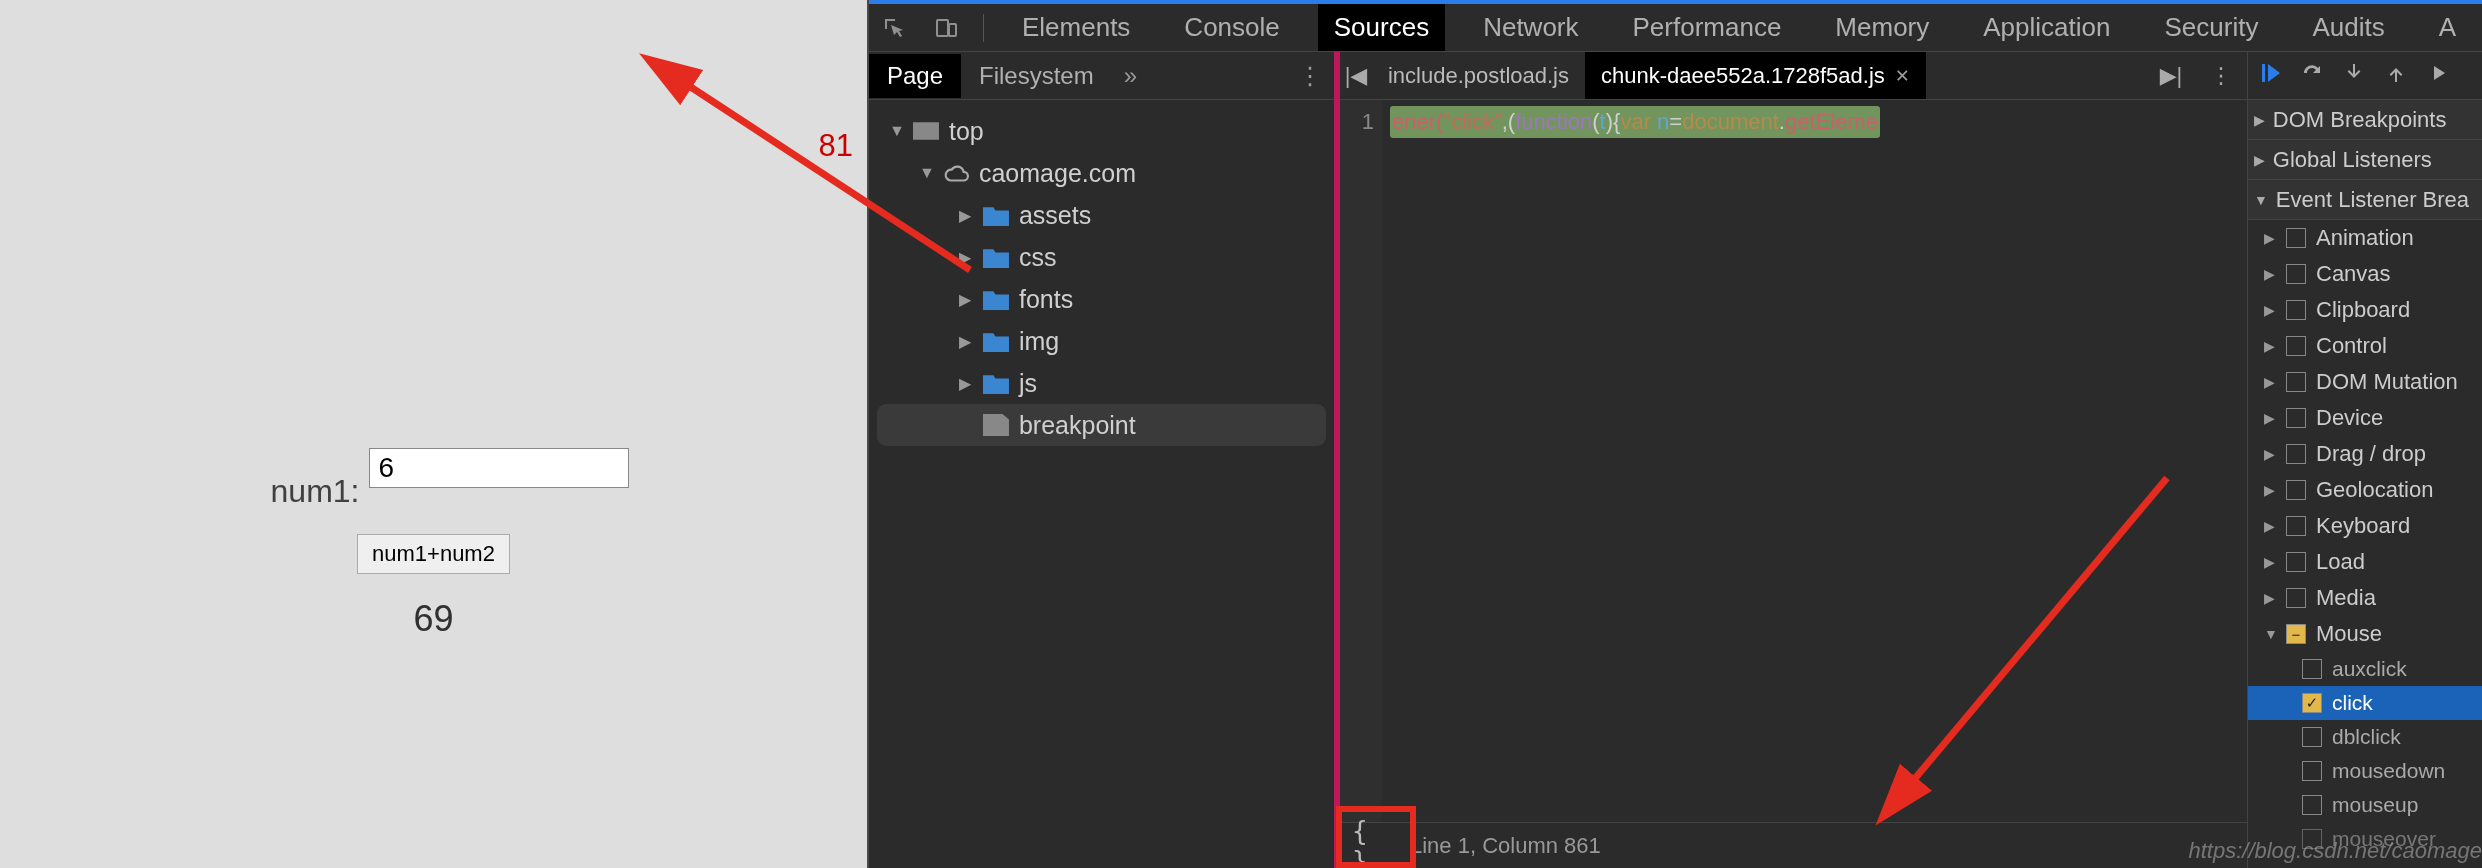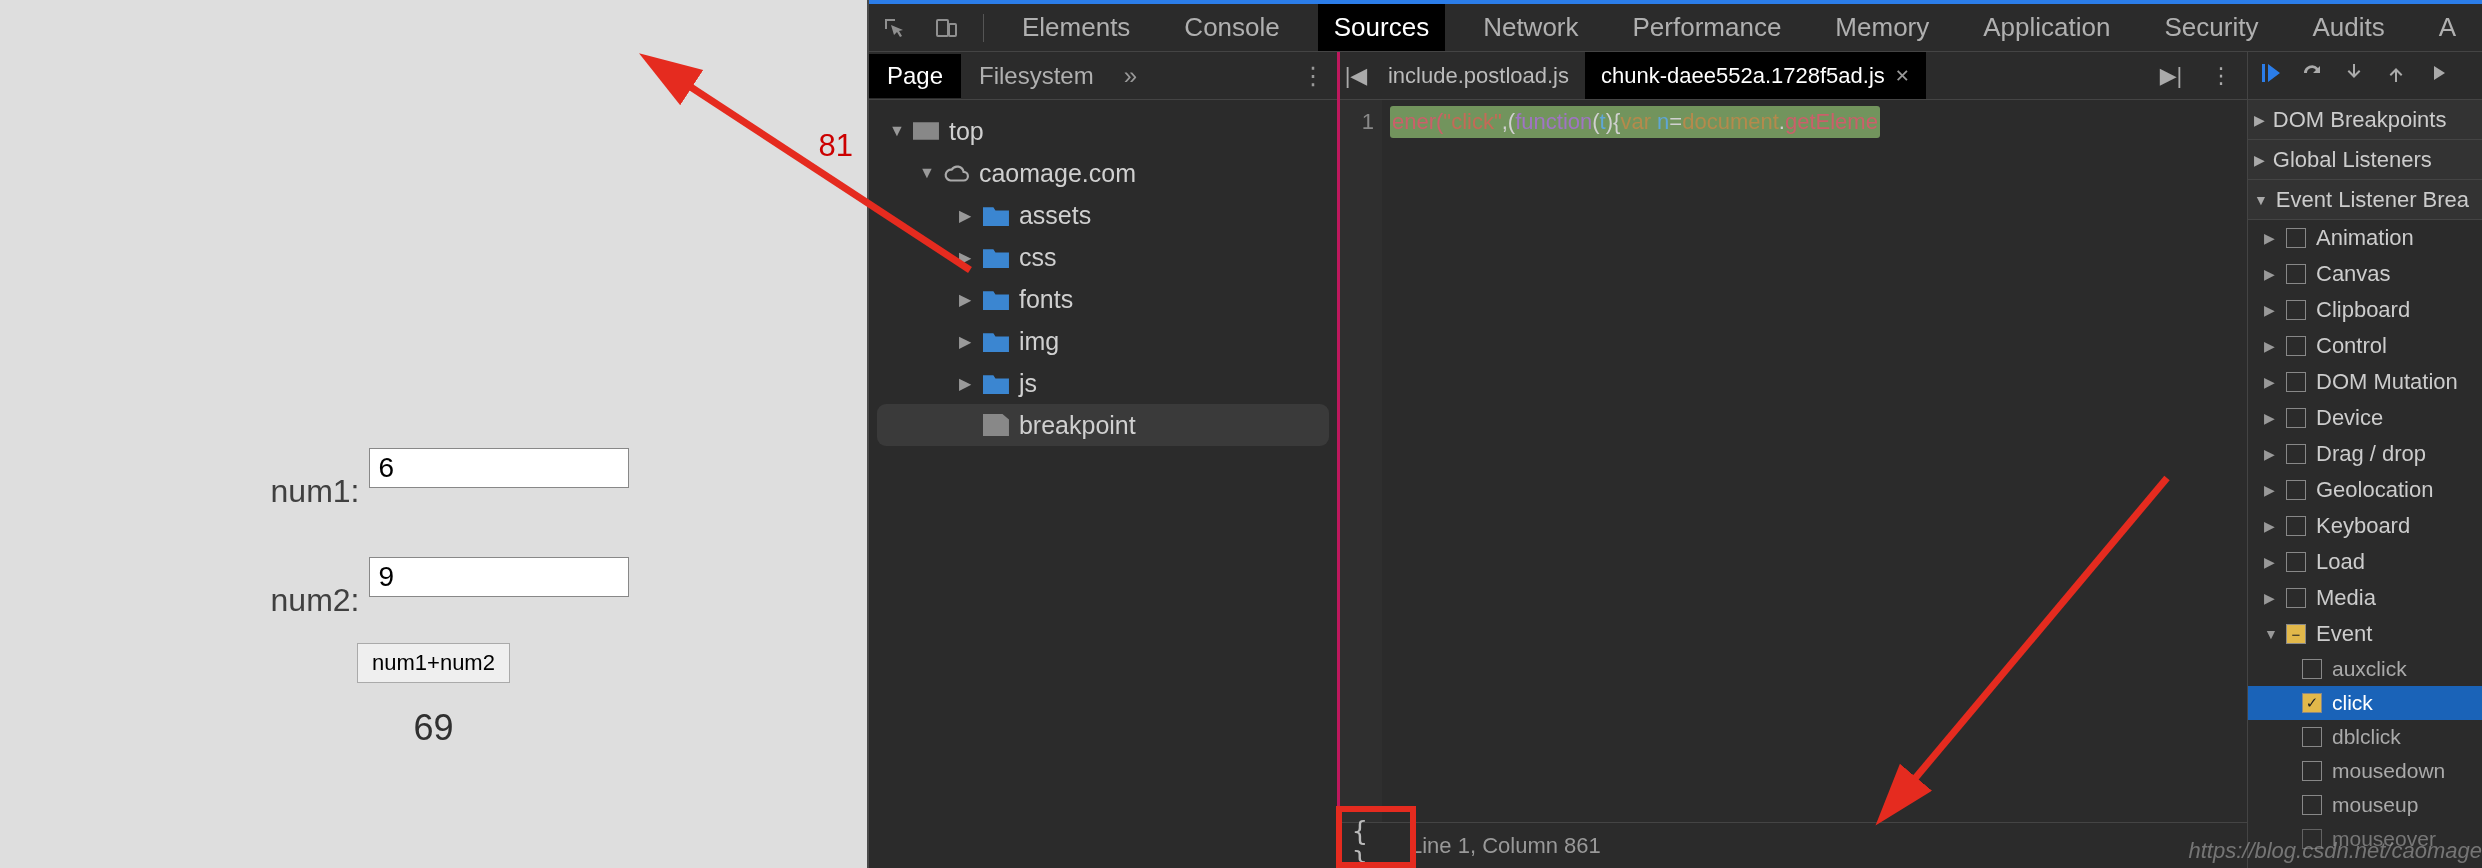--- a/index.html
+++ b/index.html
@@ -29,21 +29,21 @@
 
 
 .dt { flex: 1; height: 100%; background: #2b2b2b; color: #c8c8c8; display: flex; flex-direction: column; font-size: 24px; }
 .dt-top { height: 52px; border-top: 4px solid #2b7de9; border-bottom: 1px solid #444; display: flex; align-items: center; padding: 0 10px; gap: 22px; font-size: 26px; }
 .dt-top .ic { width: 30px; height: 30px; display: inline-flex; align-items: center; justify-content: center; opacity: 0.8; }
 .dt-tab { padding: 8px 16px; color: #b0b0b0; cursor: pointer; }
 .dt-tab.active { background: #000; color: #fff; }
 .dt-body { flex: 1; display: flex; min-height: 0; }
 
 
-.files-col { width: 471px; display: flex; flex-direction: column; border-right: 3px solid #be185d; }
+.files-col { width: 471px; display: flex; flex-direction: column; border-right: 6px solid #be185d; }
 .files-tabs { height: 48px; display: flex; align-items: center; border-bottom: 1px solid #444; font-size: 24px; }
 .files-tab { padding: 8px 18px; color: #b0b0b0; }
 .files-tab.active { background: #000; color: #fff; }
 .more { padding: 0 12px; font-size: 24px; color: #999; }
 .tree { flex: 1; padding: 10px 8px; font-size: 25px; color: #d0d0d0; overflow: hidden; }
 .tree .row { display: flex; align-items: center; height: 42px; gap: 10px; white-space: nowrap; }
 .tree .ind1 { padding-left: 12px; }
 .tree .ind2 { padding-left: 42px; }
 .tree .ind3 { padding-left: 82px; }
 .tree .tri { width: 14px; display: inline-block; color: #999; font-size: 16px; }
@@ -113,24 +113,20 @@
         </defs>
       <line x1="390" y1="220" x2="100" y2="30" stroke="#e52b1f" stroke-width="7" marker-end="url(#ah1)"></line>
     </svg>
 
     <div class="red-counter">81</div>
 
     <div class="form-wrap">
       <div class="form-row">
         <label>num1:</label>
         <input value="6" style="">
-      </div>
-      <div class="form-row">
-        <label>num2:</label>
-        <input value="9" style="">
       </div>
       <button class="btn-sum">num1+num2</button>
       <div class="result">69</div>
     </div>
   </div>
 
   <div class="dt">
     <div class="dt-top">
       <span class="ic">
           <svg viewBox="0 0 24 24" width="24" height="24" fill="#aaa">
@@ -331,21 +327,21 @@
             <span>Load</span>
           </div>
         <div class="cat">
             <span class="tri">▶</span>
             <span class="cb"></span>
             <span>Media</span>
           </div>
         <div class="cat mixed">
             <span class="tri">▼</span>
             <span class="cb">−</span>
-            <span>Event</span>
+            <span>Mouse</span>
           </div>
         <div class="evt">
             <span class="cb"></span>
             <span>auxclick</span>
           </div>
         <div class="evt sel">
             <span class="cb">✓</span>
             <span>click</span>
           </div>
         <div class="evt">

